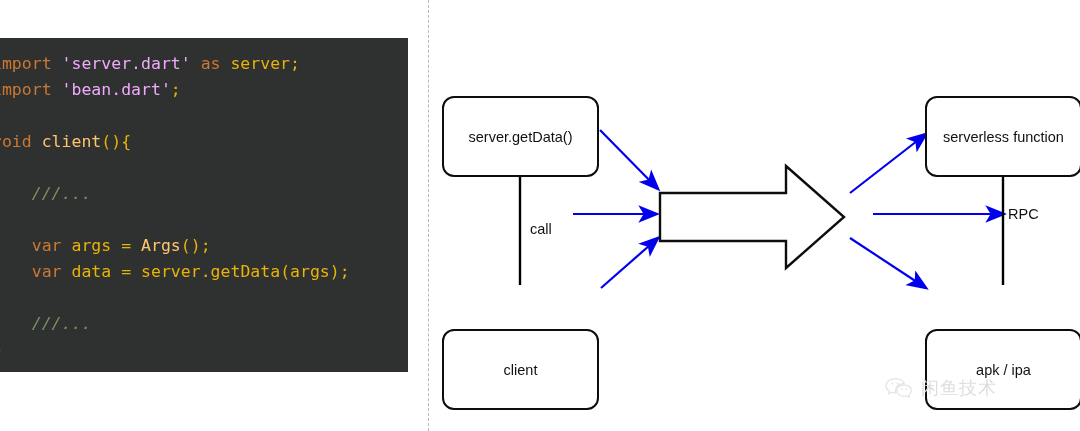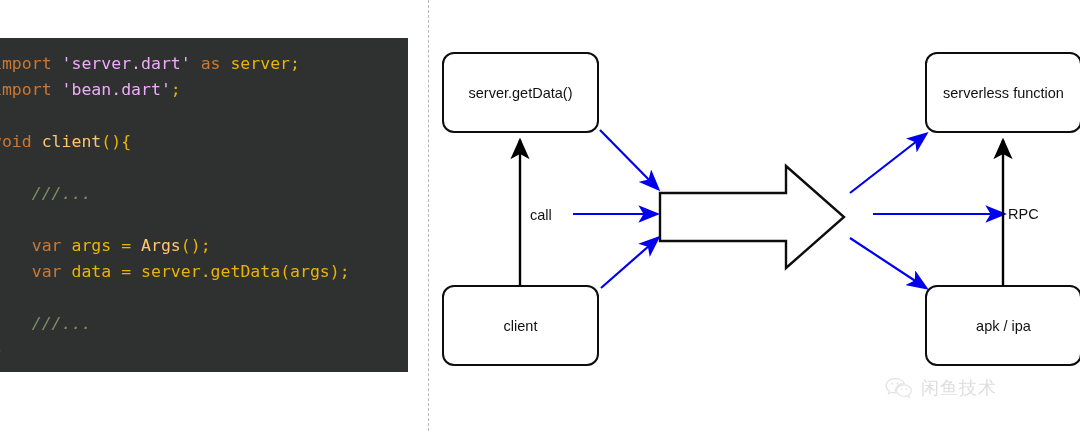--- a/index.html
+++ b/index.html
@@ -70,34 +70,35 @@
     box-sizing: border-box;
     border: 2px solid #0d0d0d;
     border-radius: 12px;
     background: #ffffff;
     display: flex;
     align-items: center;
     justify-content: center;
     font-size: 14.5px;
     color: #111111;
     z-index: 3;
+    margin-top: 44px;
   }
   #node-server-getdata { left: 12px;  top: 52px;  width: 157px; height: 81px; }
   #node-client         { left: 12px;  top: 285px; width: 157px; height: 81px; }
   #node-serverless     { left: 495px; top: 52px;  width: 157px; height: 81px; }
   #node-apk-ipa        { left: 495px; top: 285px; width: 157px; height: 81px; }
 
   .edge-label {
     position: absolute;
     font-size: 14.5px;
     color: #111111;
     z-index: 4;
     white-space: nowrap;
   }
-  #label-call { left: 100px; top: 207px; text-align: right; }
+  #label-call { left: 100px; top: 221px; text-align: right; }
   #label-rpc  { left: 578px; top: 206px; }
 
   #pipeline-shape {
     position: absolute;
     left: 228px;
     top: 163px;
     width: 188px;
     height: 108px;
     z-index: 3;
   }

